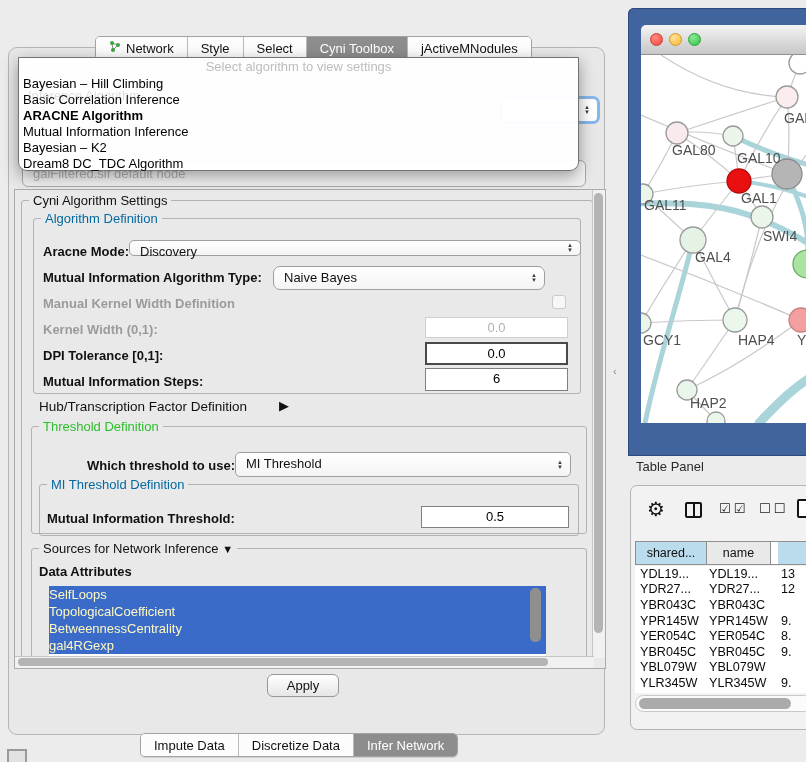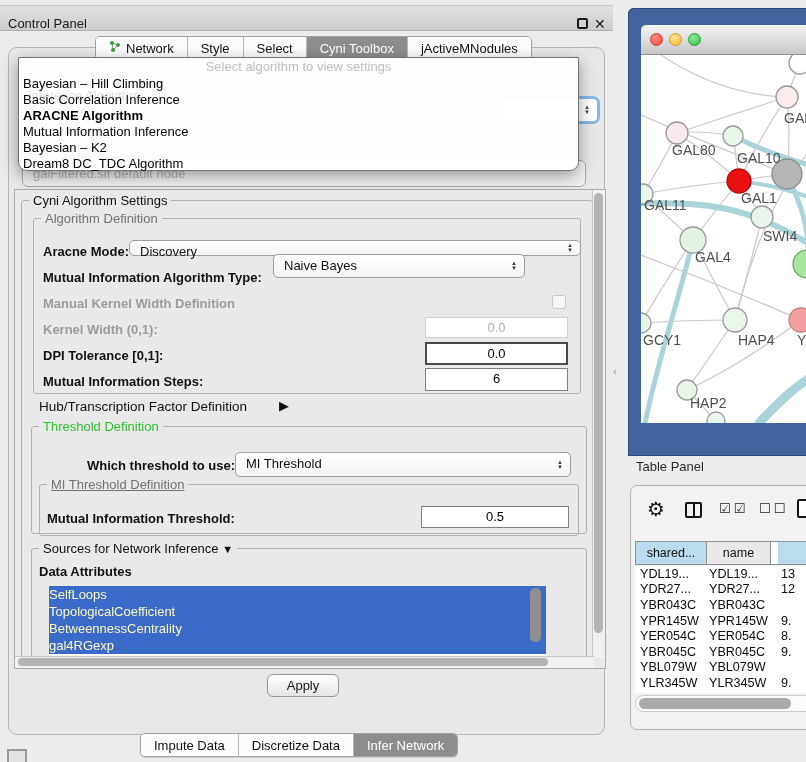--- a/index.html
+++ b/index.html
@@ -42,21 +42,21 @@
     background:linear-gradient(#fbfbfb,#efefef); border:1px solid #a8a8a8; border-radius:6px;
     font-size:13px; color:#b3b3b3; line-height:25px; padding-left:10px; }
   #focus-combo { left:500px; top:96px; width:100px; height:28px; z-index:4;
     background:#fff; border:3px solid #86b7e9; border-radius:7px; }
 
   
   #scrollpane { left:14px; top:189px; width:592px; height:480px; background:#e9e9e9;
     border:1px solid #ababab; overflow:hidden; }
   .fset { position:absolute; border:1px solid #b2b2b2; border-radius:3px; }
   .legend { position:absolute; font-size:13px; background:#e9e9e9; padding:0 4px; color:#111; z-index:3; white-space:nowrap; }
-  .lg-blue { color:#737373; }
+  .lg-blue { color:#0369a1; }
   .lg-green { color:#2bbf2b; }
   .flabel { position:absolute; font-size:13px; font-weight:bold; color:#111; white-space:nowrap; }
   .flabel.dis { color:#9b9b9b; }
   .combo { position:absolute; background:linear-gradient(#ffffff,#f4f4f4); border:1px solid #9f9f9f;
     border-radius:5px; font-size:13px; color:#111; line-height:22px; padding-left:10px; }
   .spinner { position:absolute; right:7px; top:50%; transform:translateY(-50%);
     display:flex; flex-direction:column; align-items:center; color:#3c3c3c; font-size:6px; line-height:5px; }
   .num-input { position:absolute; background:#fff; font-size:13px; color:#000;
     text-align:center; padding:0 6px; line-height:19px; }
   .in-dis { border:1px solid #cfcfcf; color:#b2b2b2; }
@@ -122,25 +122,20 @@
     border:1px solid #c9c9c9; border-radius:9px; }
   #tp-hthumb { position:absolute; left:3px; top:2px; width:152px; height:11px; background:#ababab; border-radius:6px; }
 
   #mini-square { left:7px; top:749px; width:20px; height:16px; border:2px solid #9a9a9a; background:#e2e2e2; }
 </style>
 </head>
 <body>
 
 <div id="root">
 
-  <div class="abs" id="cp-titlebar">
-    <div class="abs" id="cp-title">Control Panel</div>
-    <div class="abs" id="cp-float"></div>
-    <div class="abs" id="cp-close">✕</div>
-  </div>
 
   <div class="abs" id="cp-body"></div>
 
   <div class="abs segbar" id="top-tabs">
       <div class="seg-tab">
         <span><svg width="12" height="13" viewBox="0 0 12 13">
             <path d="M3,3 L9,5 L4,10 Z" stroke="#8a8a8a" fill="none" stroke-width="1"></path>
             <circle cx="3" cy="3" r="2" fill="#3aa53a"></circle>
             <circle cx="9" cy="5" r="2" fill="#3aa53a"></circle>
             <circle cx="4" cy="10" r="2" fill="#3aa53a"></circle>
@@ -193,21 +188,21 @@
     <div class="flabel" style="left:28px; top:54px;">Aracne Mode:</div>
     <div class="combo" style="left:114px; top:50px; width:452px; height:16px;">
       <span>Discovery</span>
       <span class="spinner">
           <span>▲</span>
           <span>▼</span>
         </span>
     </div>
 
     <div class="flabel" style="left:28px; top:80px;">Mutual Information Algorithm Type:</div>
-    <div class="combo" style="left:258px; top:64px; width:252px; height:24px;">
+    <div class="combo" style="left:258px; top:76px; width:272px; height:24px;border-radius:7px;">
       <span>Naive Bayes</span>
       <span class="spinner">
           <span>▲</span>
           <span>▼</span>
         </span>
     </div>
 
     <div class="flabel dis" style="left:28px; top:106px;">Manual Kernel Width Definition</div>
     <div class="abs" id="mkw-checkbox"></div>
 
@@ -229,21 +224,21 @@
     <div class="flabel" style="left:72px; top:268px;">Which threshold to use:</div>
     <div class="combo" style="left:220px; top:262px; width:336px; height:25px;">
       <span>MI Threshold</span>
       <span class="spinner">
           <span>▲</span>
           <span>▼</span>
         </span>
     </div>
 
     <div class="fset" style="left:24px; top:294px; width:540px; height:52px;"></div>
-    <div class="legend lg-blue" style="left:32px; top:287px;text-decoration:underline;">MI Threshold Definition</div>
+    <div class="legend lg-blue" style="left:32px; top:287px;">MI Threshold Definition</div>
 
     <div class="flabel" style="left:32px; top:321px;">Mutual Information Threshold:</div>
     <div class="num-input in-mid" style="left:406px; top:316px; width:148px; height:22px;">0.5</div>
 
     <div class="fset" style="left:16px; top:358px; width:556px; height:150px;"></div>
     <div class="legend" style="left:24px; top:351px;">
       <span>Sources for Network Inference</span>
       <span class="tri">▼</span>
     </div>
     <div class="flabel" style="left:24px; top:374px;">Data Attributes</div>

